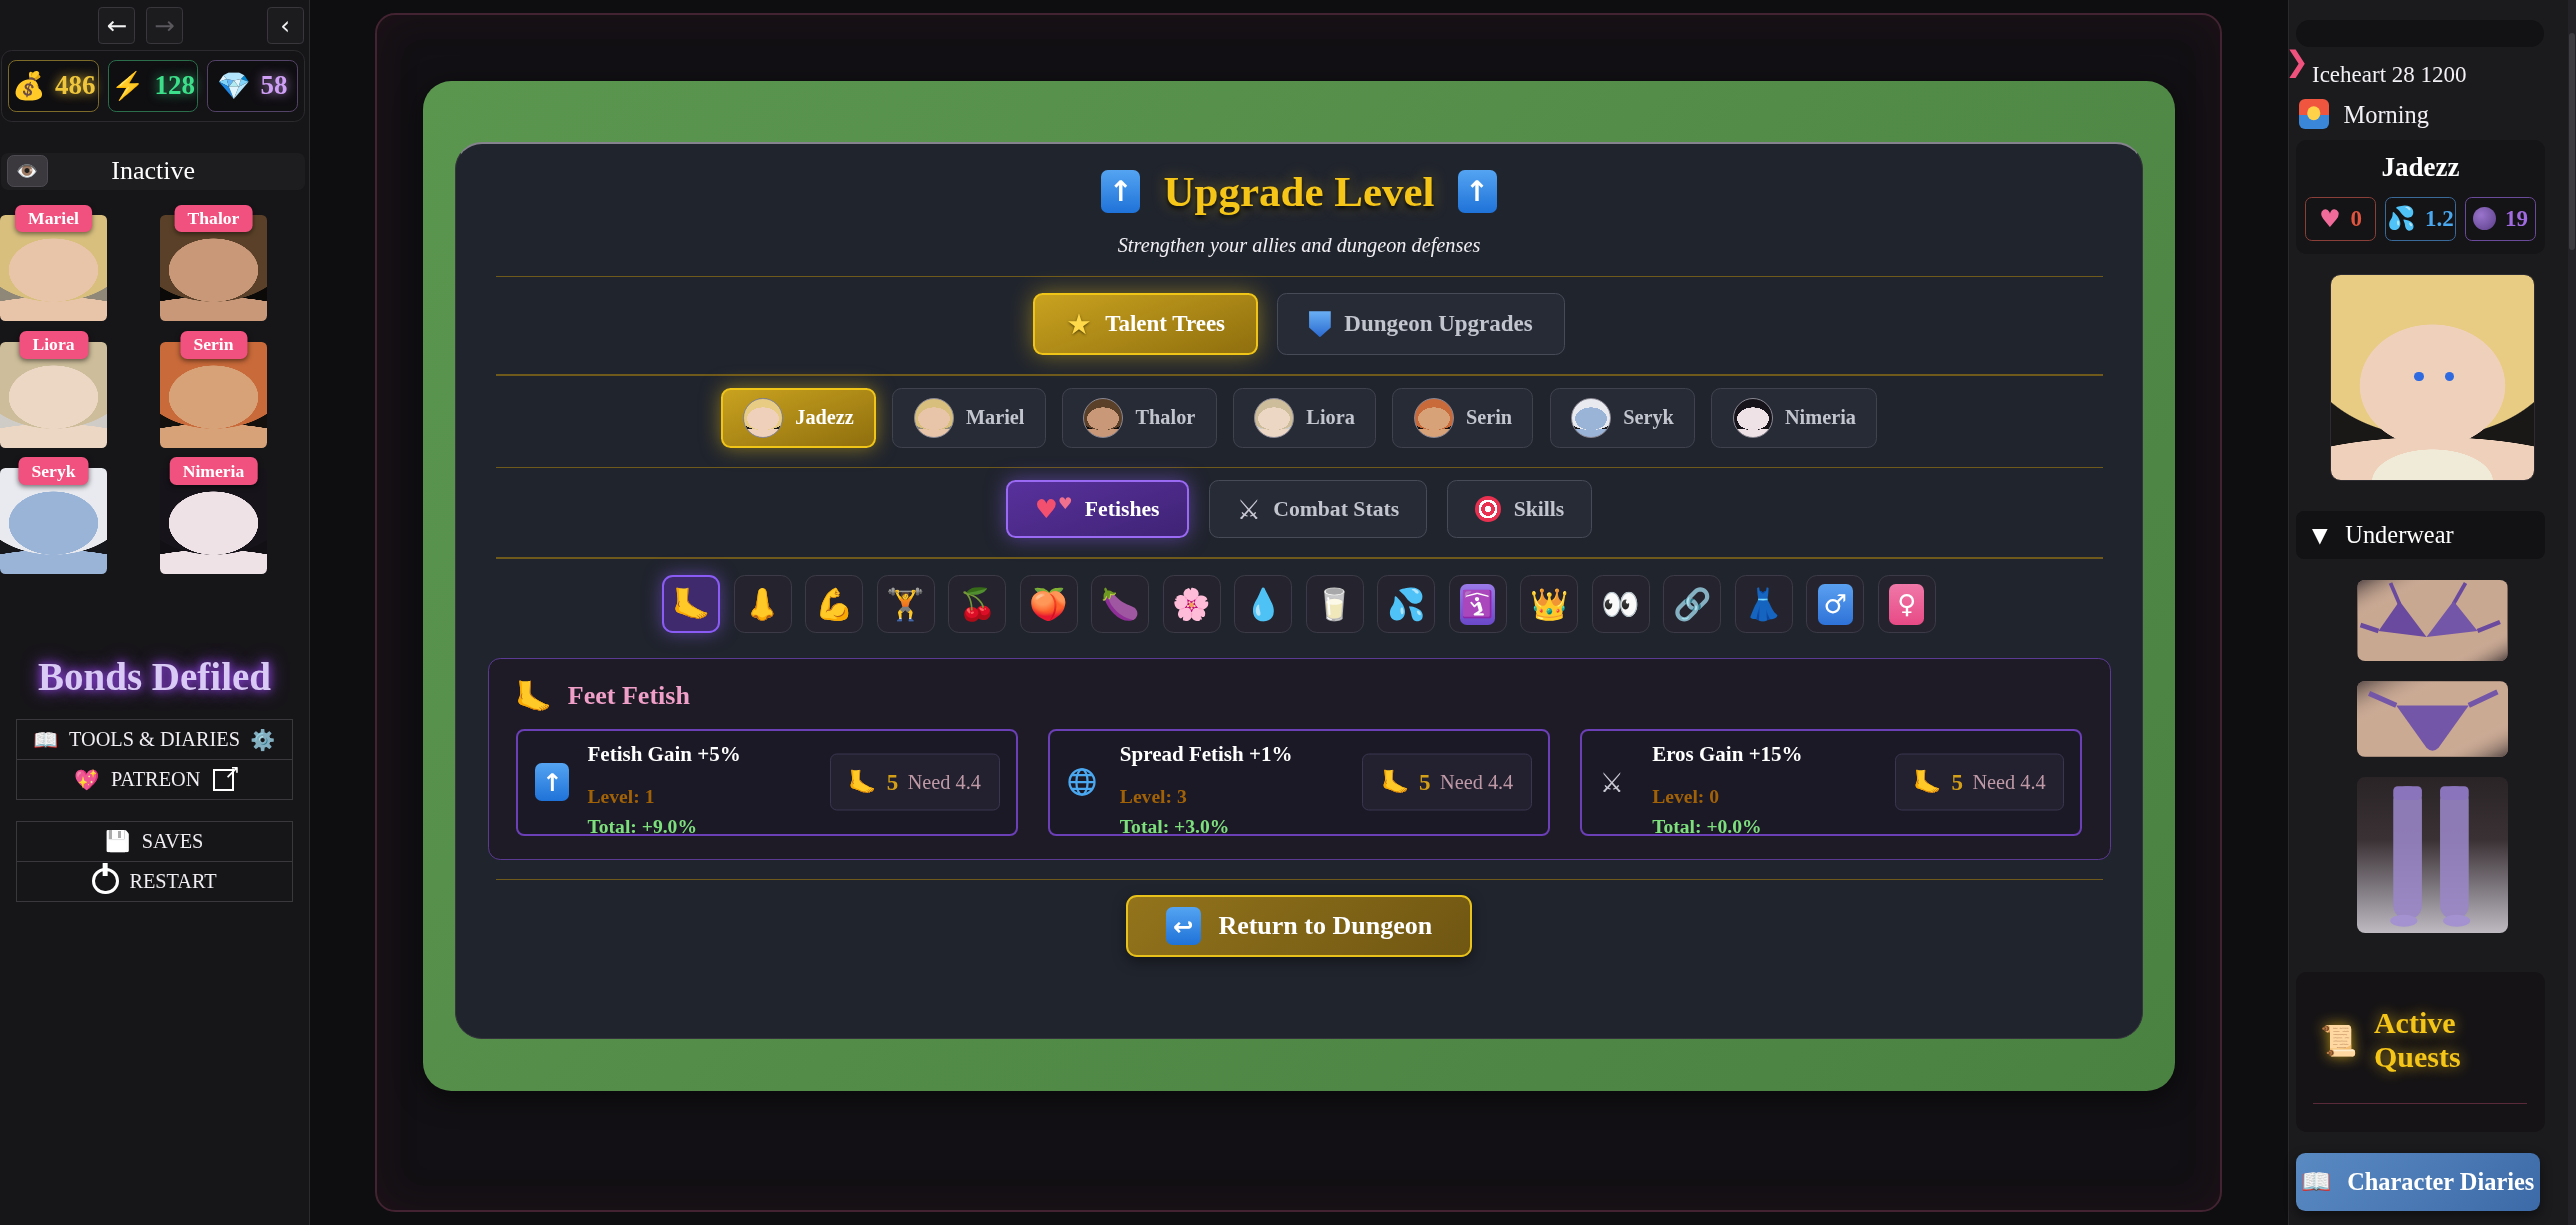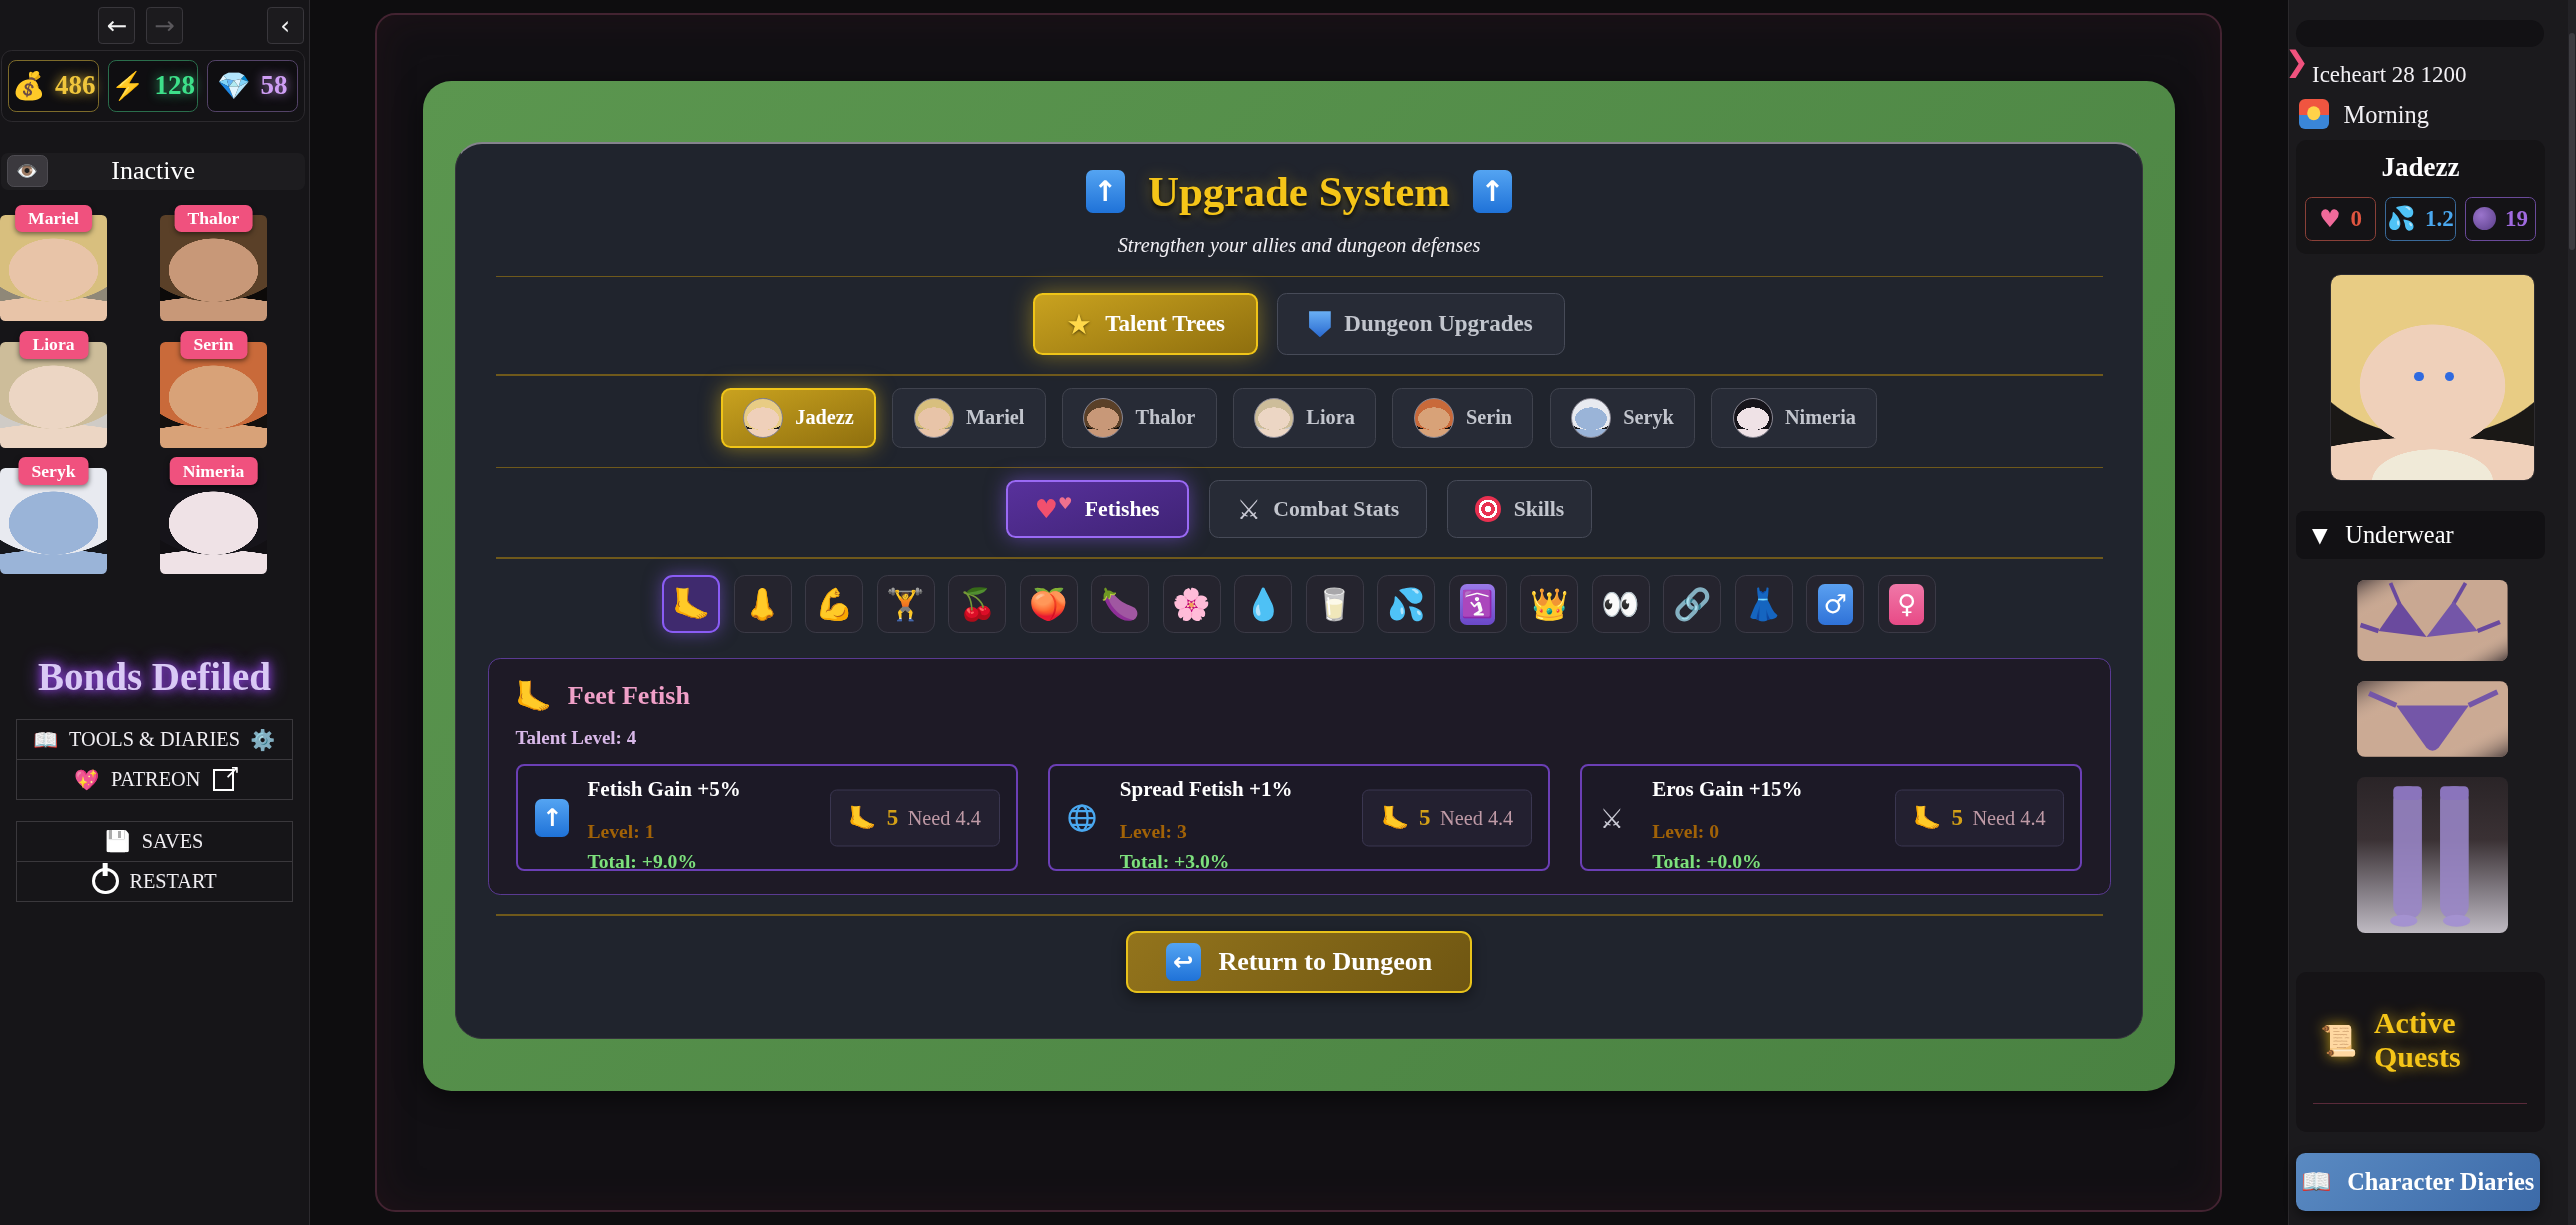--- a/index.html
+++ b/index.html
@@ -231,21 +231,21 @@
     </div>
   </div>
 
   <div id="center">
     <div class="maroon">
       <div class="greenpanel">
         <div class="innerpanel">
 
           <div class="title-row">
             <span class="bluechip">↑</span>
-            <span class="ptitle">Upgrade System</span>
+            <span class="ptitle">Upgrade Level</span>
             <span class="bluechip">↑</span>
           </div>
           <div class="subtitle">Strengthen your allies and dungeon defenses</div>
 
           <div class="hdiv"></div>
 
           <div class="tabrow maintabs">
             <div class="gtab active">
               <span class="star">★</span>
               <span>Talent Trees</span>
@@ -363,21 +363,20 @@
             <div class="etab">
                 <span class="glyphchip chip-female">♀</span>
               </div>
           </div>
 
           <div class="fetishpanel">
             <div class="ftitle">
               <span class="femo">🦶</span>
               <span>Feet Fetish</span>
             </div>
-            <div class="flevel">Talent Level: 4</div>
             <div class="cards">
 
               <div class="ucard">
                 <span class="uicon bluechip">↑</span>
                 <div class="utitle">Fetish Gain +5%</div>
                 <div class="ulevel">Level: 1</div>
                 <div class="utotal">Total: +9.0%</div>
                 <button class="needbtn">
                   <span class="f">🦶</span>
                   <span class="cost">5</span>

